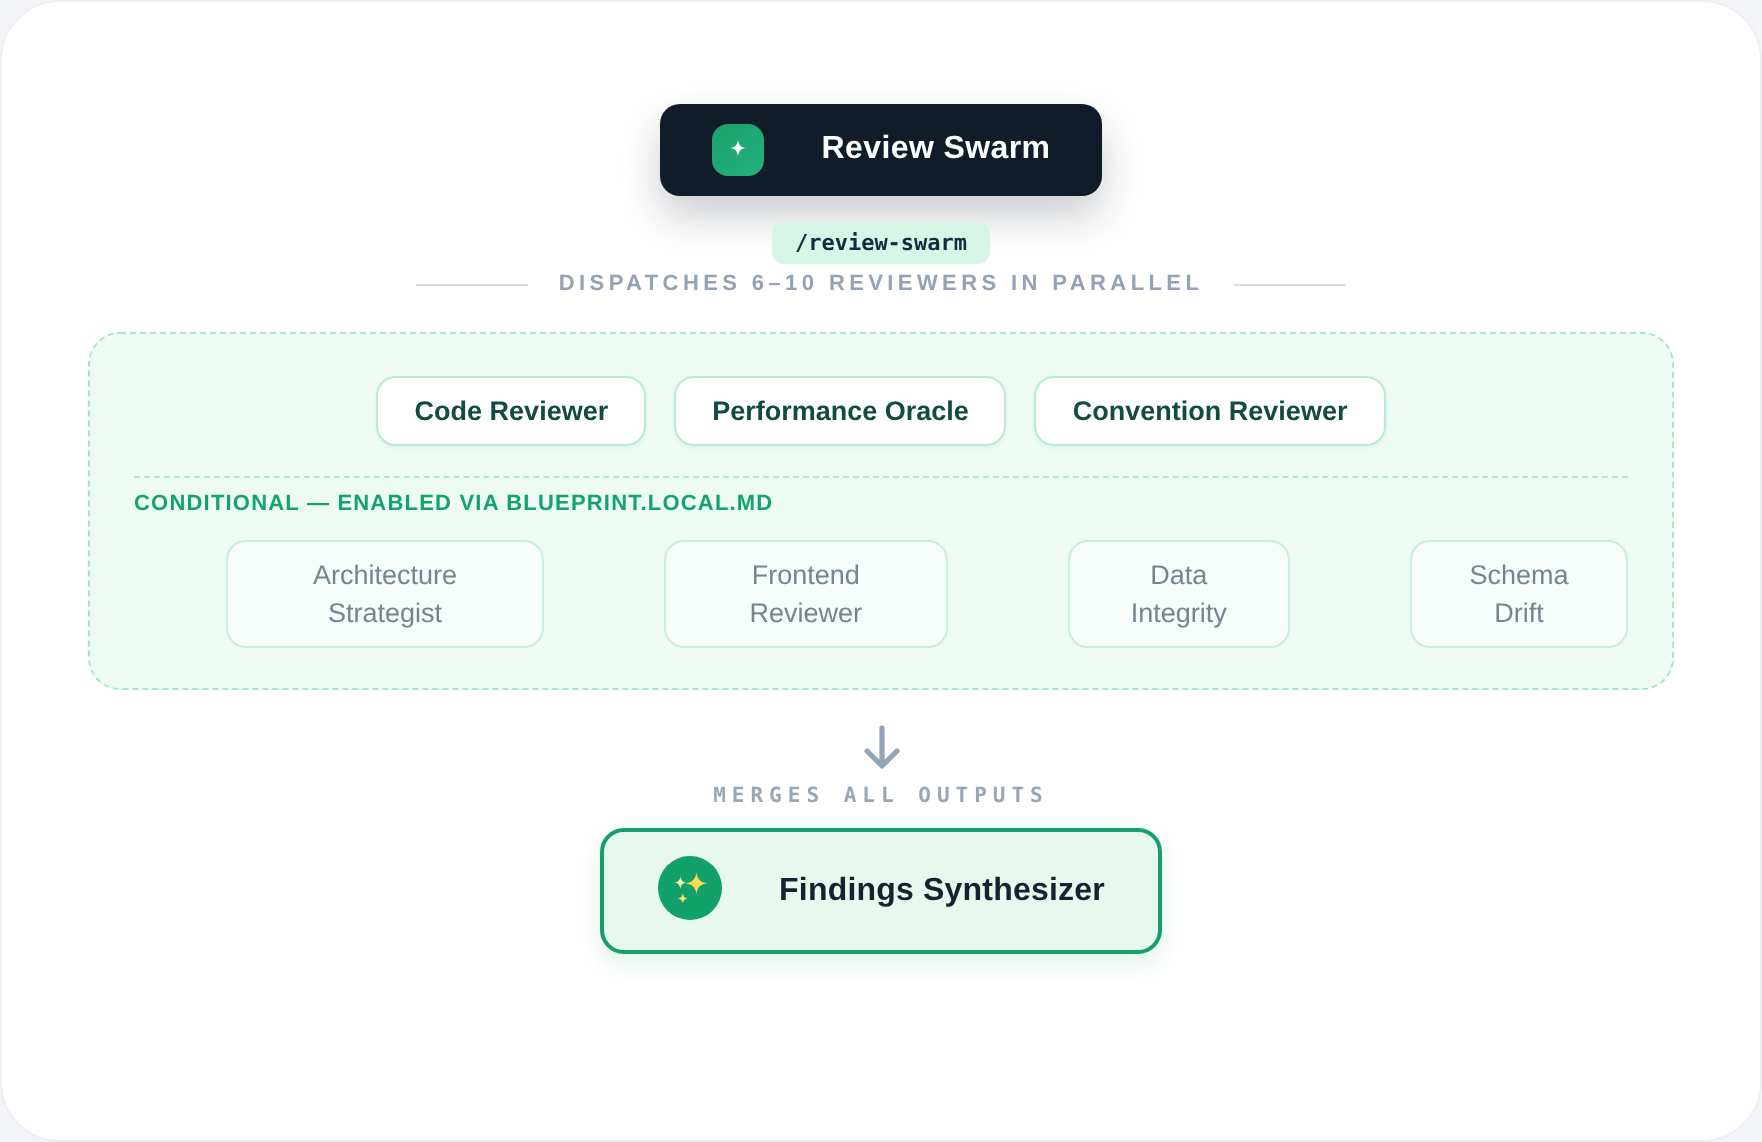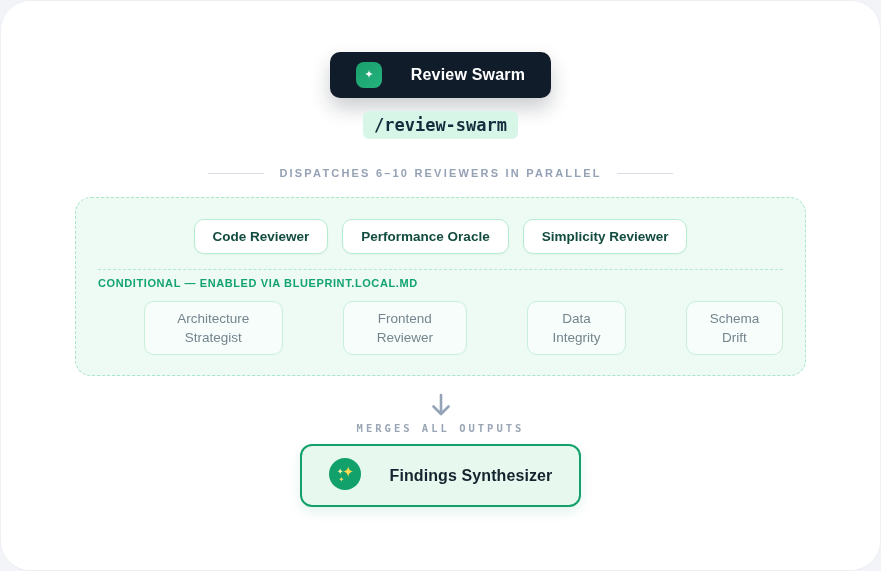--- a/index.html
+++ b/index.html
@@ -35,36 +35,36 @@
     display:flex; align-items:center; justify-content:center;
     flex:0 0 auto;
   }
   .cmd-title { color:#ffffff; font-size:16px; font-weight:700; letter-spacing:.2px;padding-left:16px; }
   
   .slash-badge {
     margin-top:13px;
     background:#d8f6e7; border-radius:6px;
     padding:4px 11px;
     font-family:"DejaVu Sans Mono","Liberation Mono",monospace;
-    font-size:17px; font-weight:700; color:#152c3d;
+    font-size:11px; font-weight:700; color:#152c3d;
   }
   
   .divider {
-    margin-top:28px;
+    margin-top:4px;
     display:flex; align-items:center; gap:15px;
   }
   .divider .line { width:56px; height:1px; background:#d9dee6; }
   .divider .label {
     font-size:11px; font-weight:700; letter-spacing:2.2px;
     color:#95a1b5; text-transform:uppercase;
   }
   
   .swarm {
     margin-top:18px;
-    width:731px;
+    width:793px;
     background:#eefbf4;
     border:1.5px dashed #a8e6c7;
     border-radius:16px;
     padding:21px 22px 20px;
   }
   .chip-row { display:flex; justify-content:center; gap:14px; }
   .chip-row.second { margin-top:15px; }
   .chip {
     background:#ffffff;
     border:1px solid #b6ecd2;
@@ -129,21 +129,21 @@
     <div class="divider">
       <span class="line"></span>
       <span class="label">DISPATCHES 6–10 REVIEWERS IN PARALLEL</span>
       <span class="line"></span>
     </div>
 
     <div class="swarm">
       <div class="chip-row">
         <button class="chip">Code Reviewer</button>
         <button class="chip">Performance Oracle</button>
-        <button class="chip">Simplicity Reviewer</button>
+        <button class="chip">Convention Reviewer</button>
       </div>
 
       <div class="cond-divider"></div>
       <div class="cond-label">CONDITIONAL — ENABLED VIA BLUEPRINT.LOCAL.MD</div>
 
       <div class="cond-row">
         <button class="chip cond">Architecture Strategist</button>
         <button class="chip cond">Frontend Reviewer</button>
         <button class="chip cond">Data Integrity</button>
         <button class="chip cond">Schema Drift</button>

